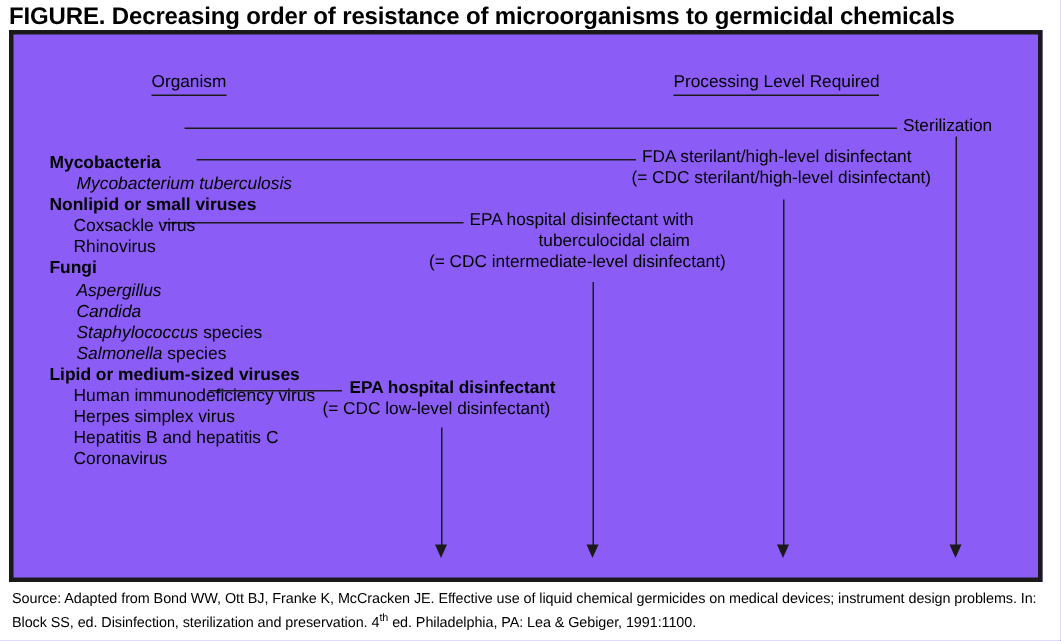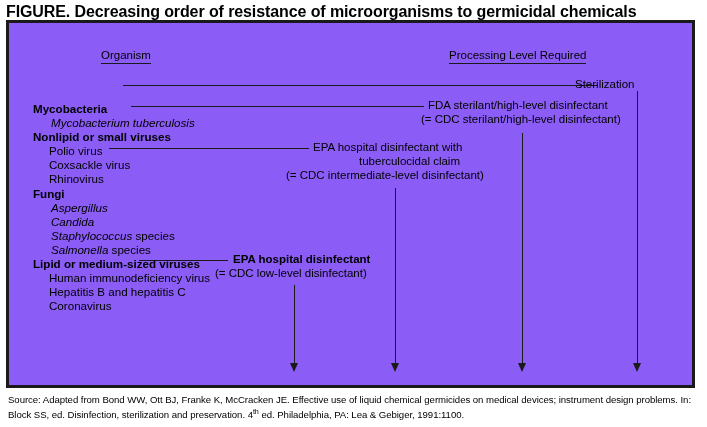--- a/index.html
+++ b/index.html
@@ -117,21 +117,21 @@
 <body>
 
 <div id="figure-caption">FIGURE. Decreasing order of resistance of microorganisms to germicidal chemicals</div>
 
 <div id="figure-box">
 
   <div class="col-header" id="header-organism">Organism</div>
   <div class="col-header" id="header-processing">Processing Level Required</div>
 
   <div class="hline" style="left:114px; top:62px; width:475px;"></div>
-  <div class="proc-label" style="left:566px; top:55px;text-align:center;">Sterilization</div>
+  <div class="proc-label" style="left:593px; top:55px;text-align:center;">Sterilization</div>
   <div class="vline" style="left:628px; top:68px; height:275px;"></div>
   <div class="arrow-head" style="left:624px; top:340px;"></div>
 
   <div class="hline" style="left:122px; top:83px; width:293px;"></div>
   <div class="proc-label" style="left:419px; top:76px;">FDA sterilant/high-level disinfectant</div>
   <div class="proc-label" style="left:412px; top:90px;">(= CDC sterilant/high-level disinfectant)</div>
   <div class="vline" style="left:513px; top:110px; height:233px;"></div>
   <div class="arrow-head" style="left:509px; top:340px;"></div>
 
   <div class="hline" style="left:100px; top:125px; width:200px;"></div>
@@ -150,39 +150,39 @@
   <div id="organism-list">
 
 
     <div class="org-group">
       <div class="org-head">Mycobacteria</div>
       <div class="org-item ital">Mycobacterium tuberculosis</div>
     </div>
 
     <div class="org-group">
       <div class="org-head">Nonlipid or small viruses</div>
-      <div class="org-item">Polio virus</div>
       <div class="org-item">Coxsackle virus</div>
       <div class="org-item">Rhinovirus</div>
     </div>
 
     <div class="org-group">
       <div class="org-head">Fungi</div>
       <div class="org-item ital">Aspergillus</div>
       <div class="org-item ital">Candida</div>
     </div>
 
     <div class="org-group">
       <div class="org-item ital"><span>Staphylococcus</span><span class="sp"> species</span></div>
       <div class="org-item ital"><span>Salmonella</span><span class="sp"> species</span></div>
     </div>
 
     <div class="org-group">
       <div class="org-head">Lipid or medium-sized viruses</div>
       <div class="org-item">Human immunodeficiency virus</div>
+      <div class="org-item">Herpes simplex virus</div>
       <div class="org-item">Hepatitis B and hepatitis C</div>
       <div class="org-item">Coronavirus</div>
     </div>
 
   </div>
 </div>
 
 <div id="source-note"><span>Source: Adapted from Bond WW, Ott BJ, Franke K, McCracken JE. Effective use of liquid chemical germicides on medical devices; instrument design problems. In: Block SS, ed. Disinfection, sterilization and preservation. 4</span><sup>th</sup><span> ed. Philadelphia, PA: Lea &amp; Gebiger, 1991:1100.</span></div>
 
 </body></html>

